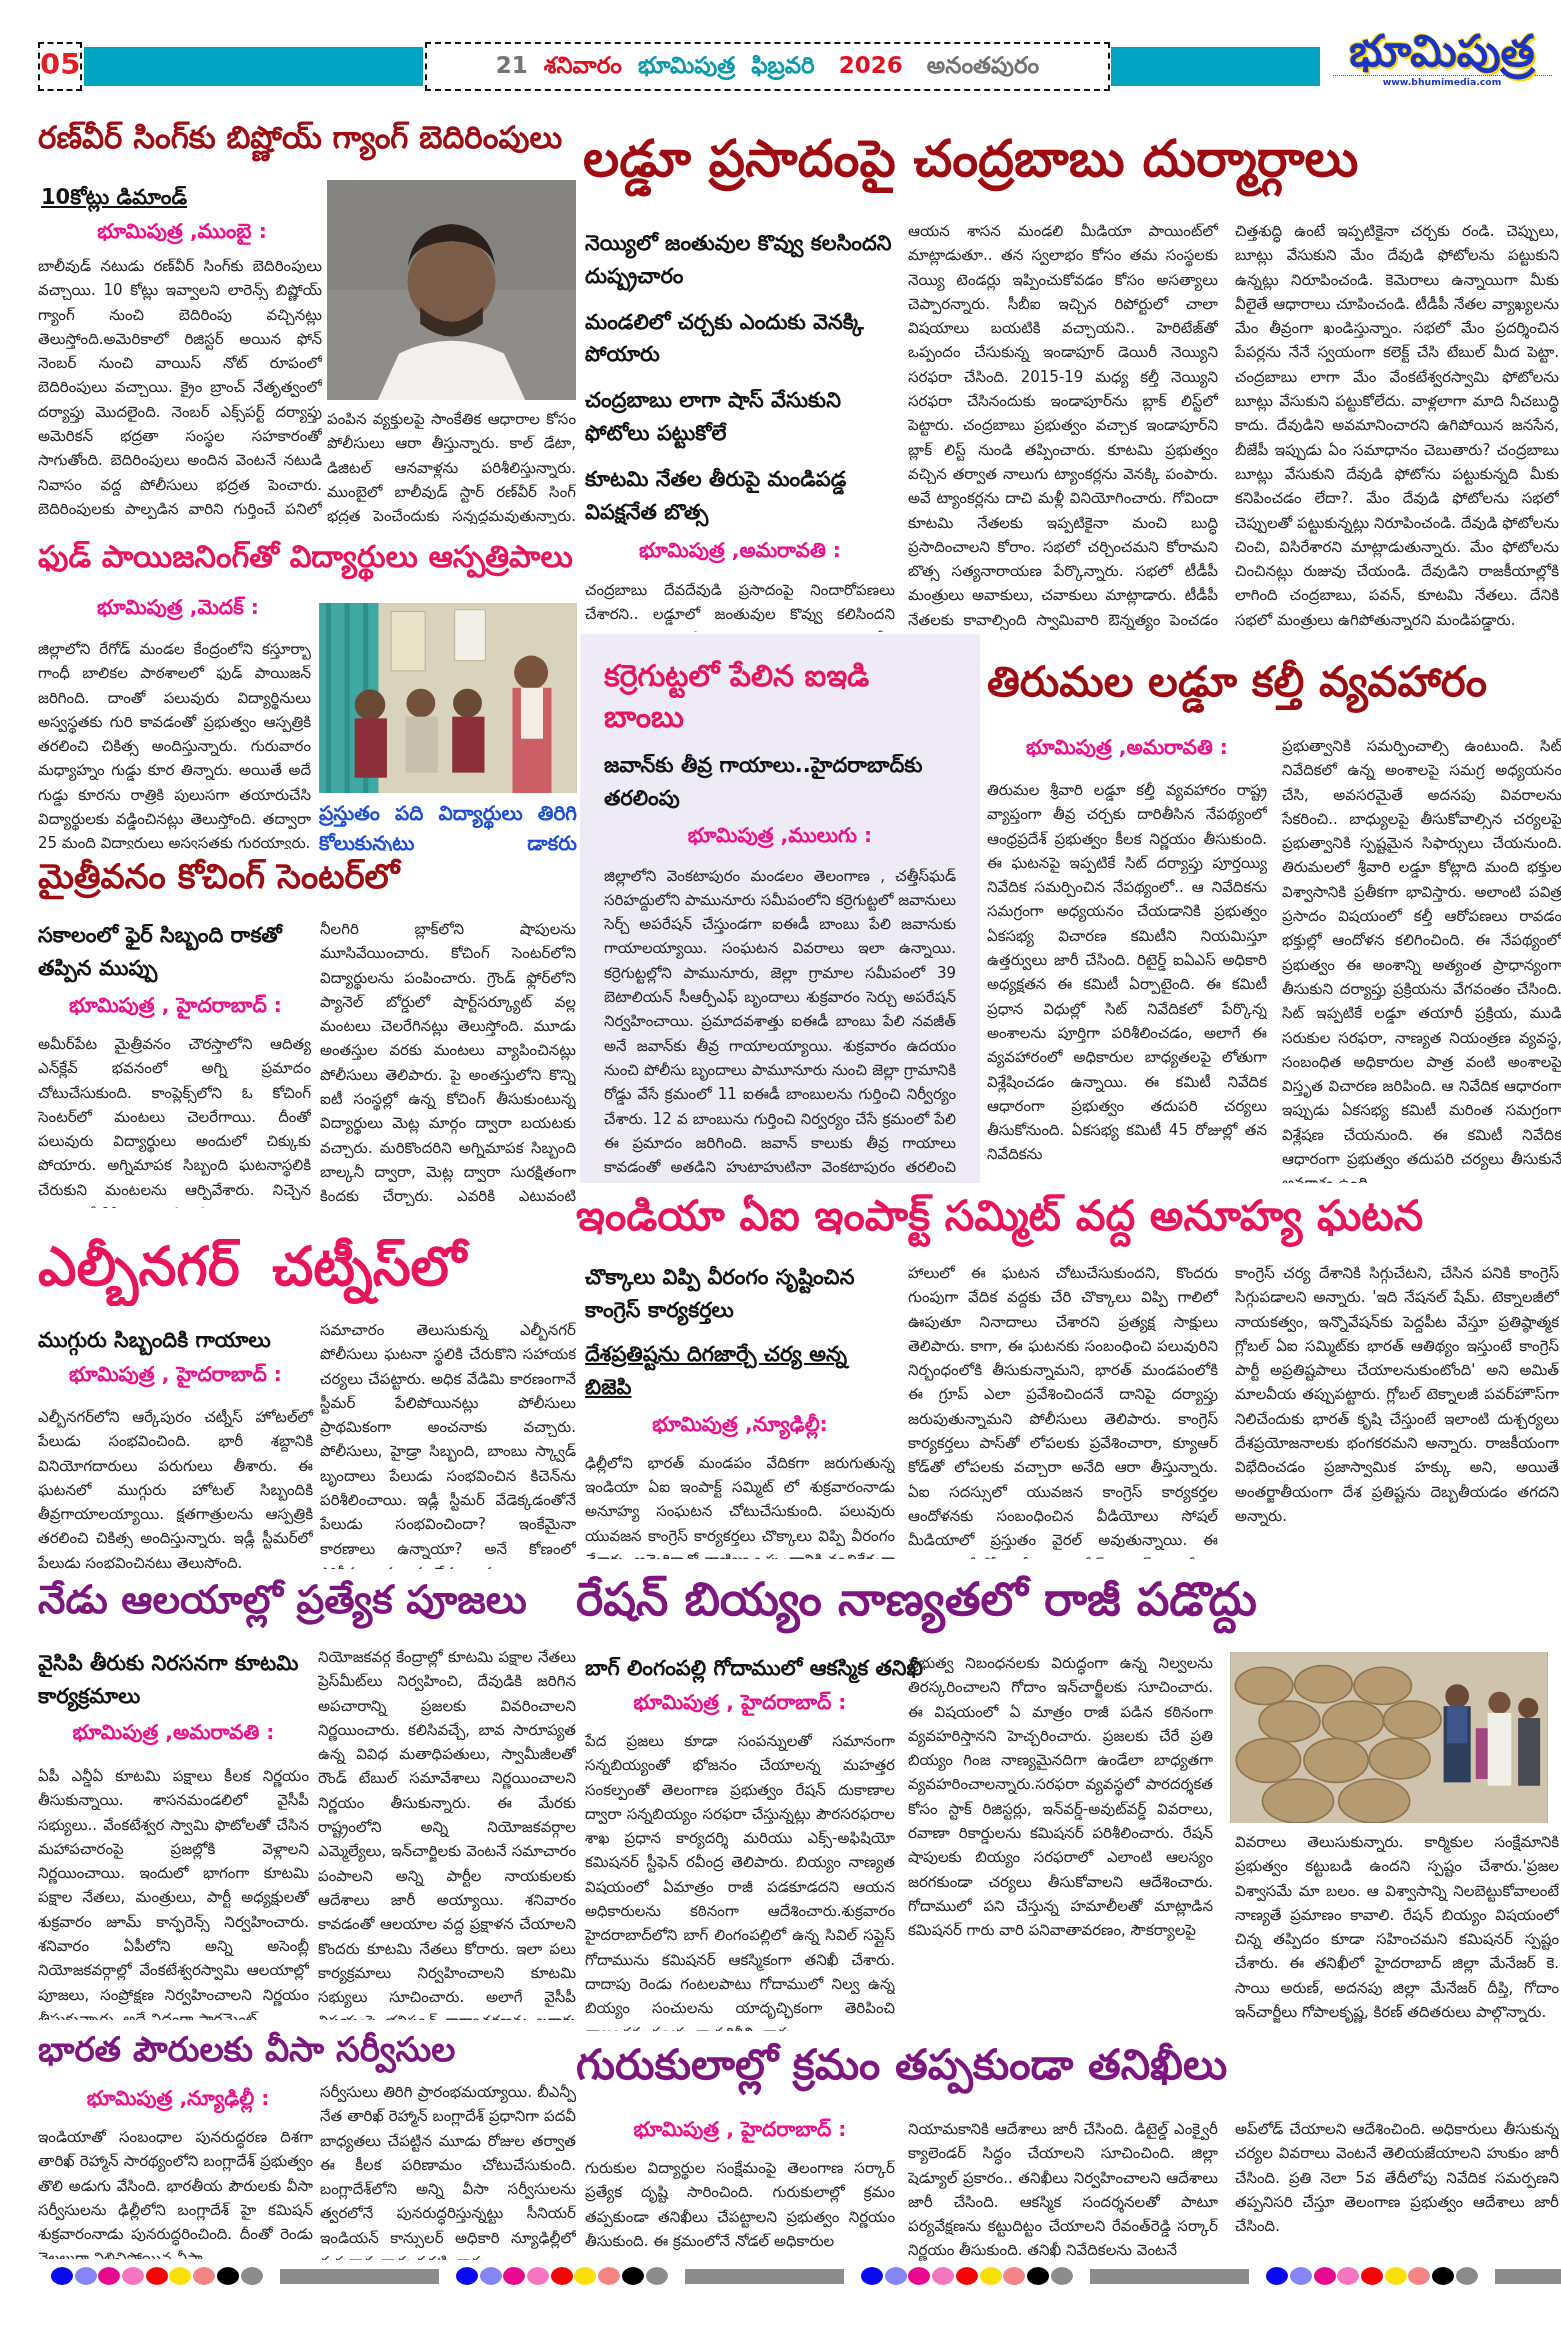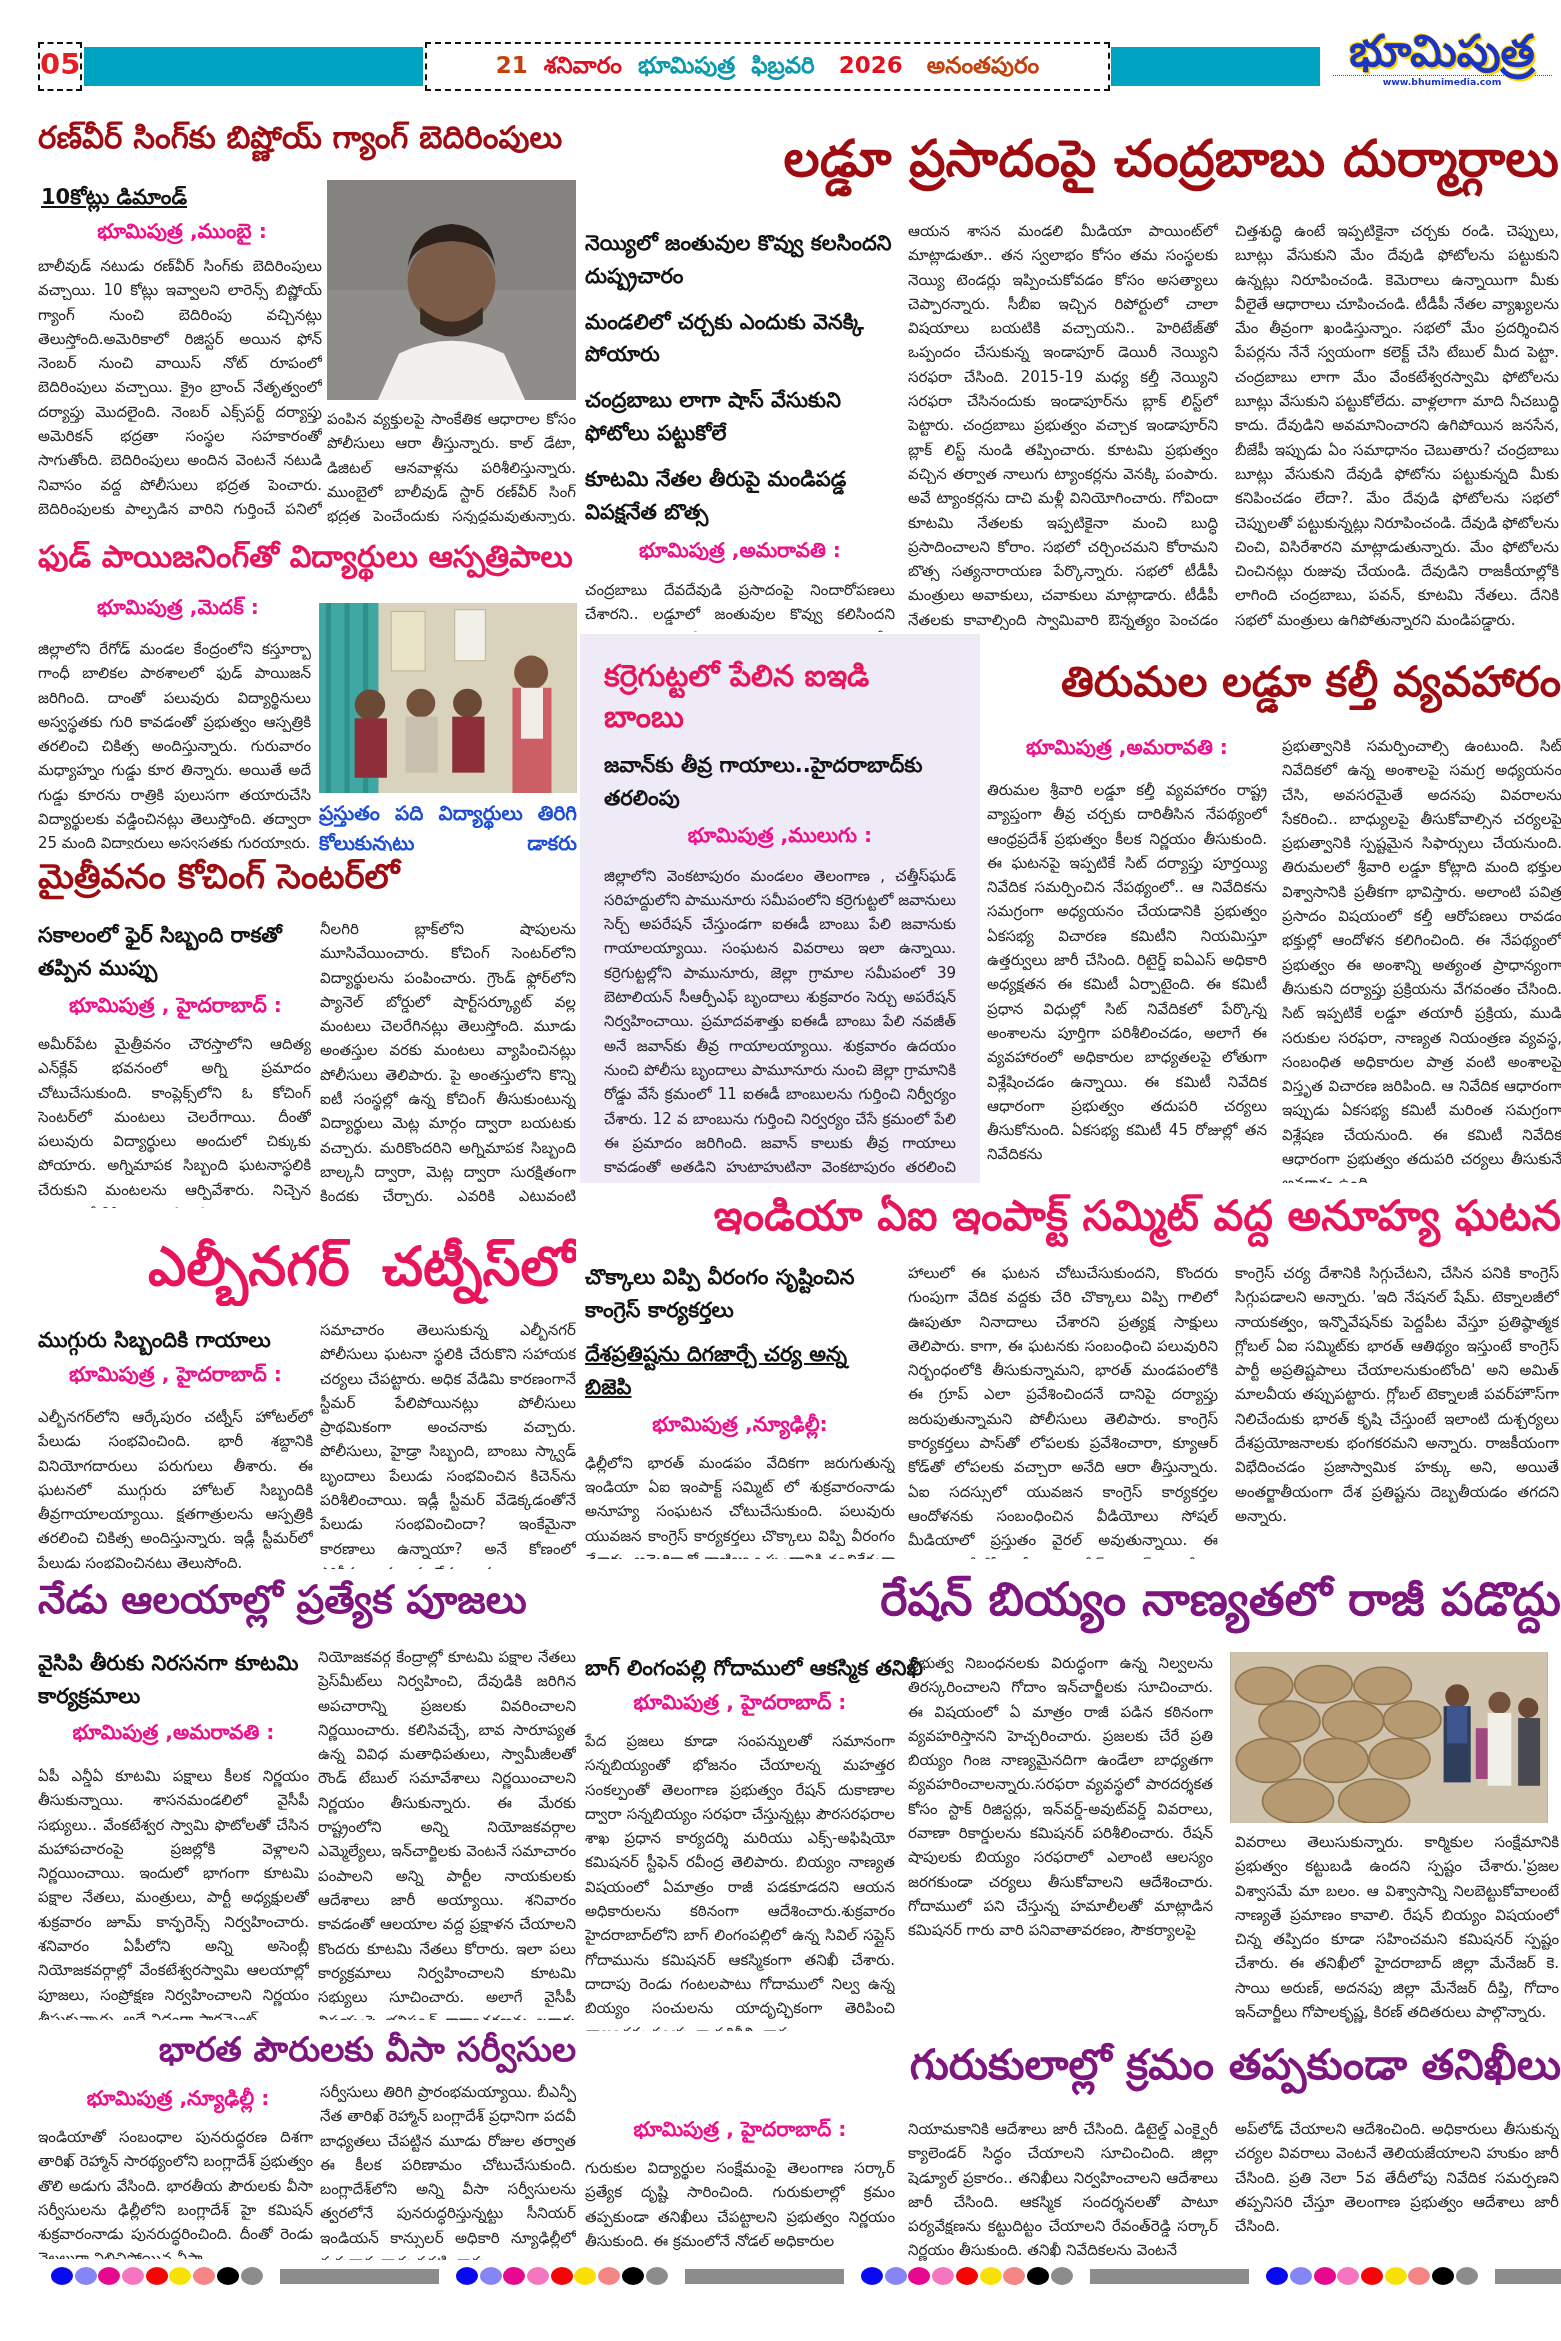--- a/index.html
+++ b/index.html
@@ -6,33 +6,33 @@
   .page{position:relative;width:1562px;height:2342px;background:#ffffff;overflow:hidden;
         font-family:"DejaVu Sans","Liberation Sans",sans-serif;}
   .abs{position:absolute;overflow:hidden;}
   .hl{font-weight:700;line-height:1.35;}
   .hl-darkred{color:#9e0b10;}
   .hl-pink{color:#e8155c;}
   .hl-purple{color:#7f1680;}
   .subhead{font-weight:700;color:#141414;font-size:21px;line-height:1.55;}
   .byline{font-weight:700;color:#f00f8e;font-size:20.3px;text-align:center;}
   .body-text{font-size:15px;line-height:1.62;text-align:justify;color:#222;}
-  .center{text-align:right;}
+  .center{text-align:left;}
   .dashbox{border:2.5px dashed #111;background:#fff;box-sizing:border-box;}
   .tealbar{background:#00a3c2;}
   .boxart{background:#eeebf6;}
   .photo-frame{position:absolute;overflow:hidden;background:#888;}
   .caption{font-size:20px;line-height:1.5;color:#1d4ed8;text-align:justify;font-weight:bold;}
   .regbar{display:inline-block;height:15.3px;background:#8c8c8c;}
   .reggroup{display:inline-flex;gap:1.7px;align-items:center;height:18.6px;}
   .regdot{display:inline-block;width:22px;height:18px;border-radius:50%;}
   .logo-title{font-weight:700;color:#1a35c4;font-size:44px;line-height:1.0;
               text-shadow:1.7px 1.7px 0 #ffd400,-0.8px -0.8px 0 #ffd400;}
   .logo-web{color:#1a35c4;font-size:9.3px;font-weight:700;}
-  .hdr-blue{color:#c2410c;}
+  .hdr-blue{color:#737373;}
   .hdr-red{color:#e01020;}
   .hdr-teal{color:#0b9ab0;}
   .pgno{color:#e51e25;font-weight:700;font-size:29px;line-height:1.4;text-align:center;}
   .dateline{font-weight:700;font-size:23px;text-align:center;line-height:1.9;}
 </style>
 </head>
 <body>
 
 <div class="page">
 

